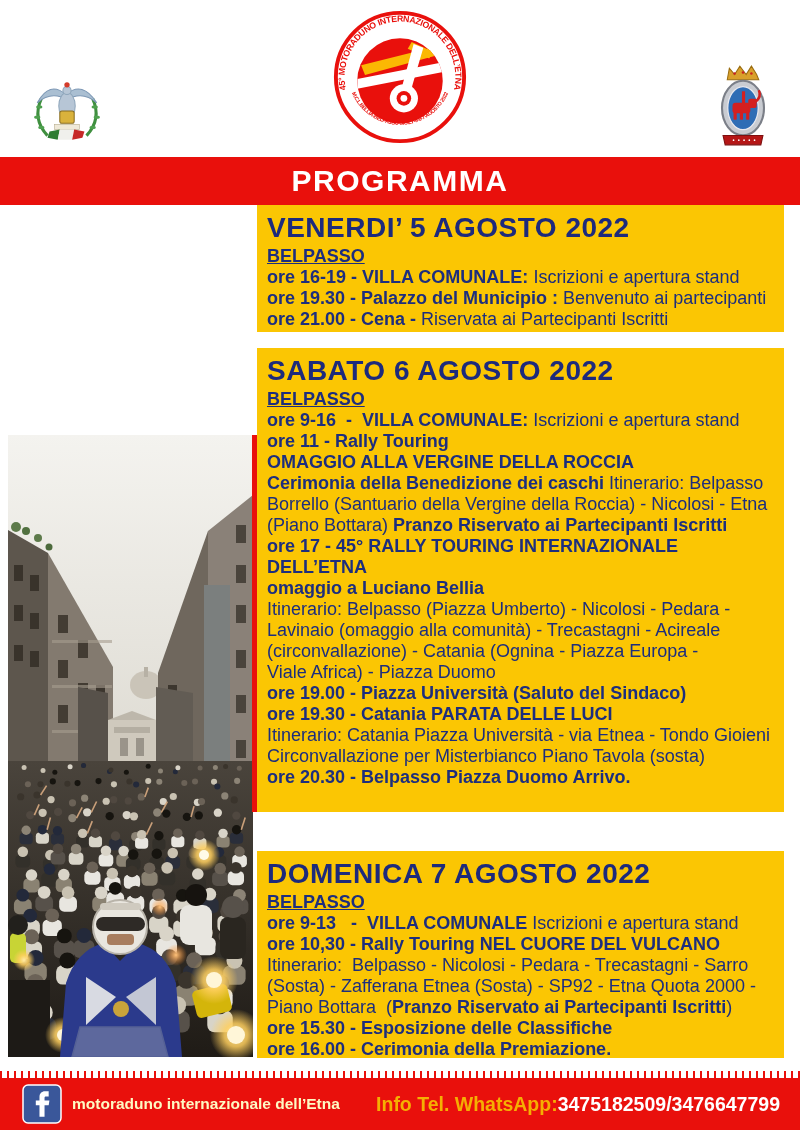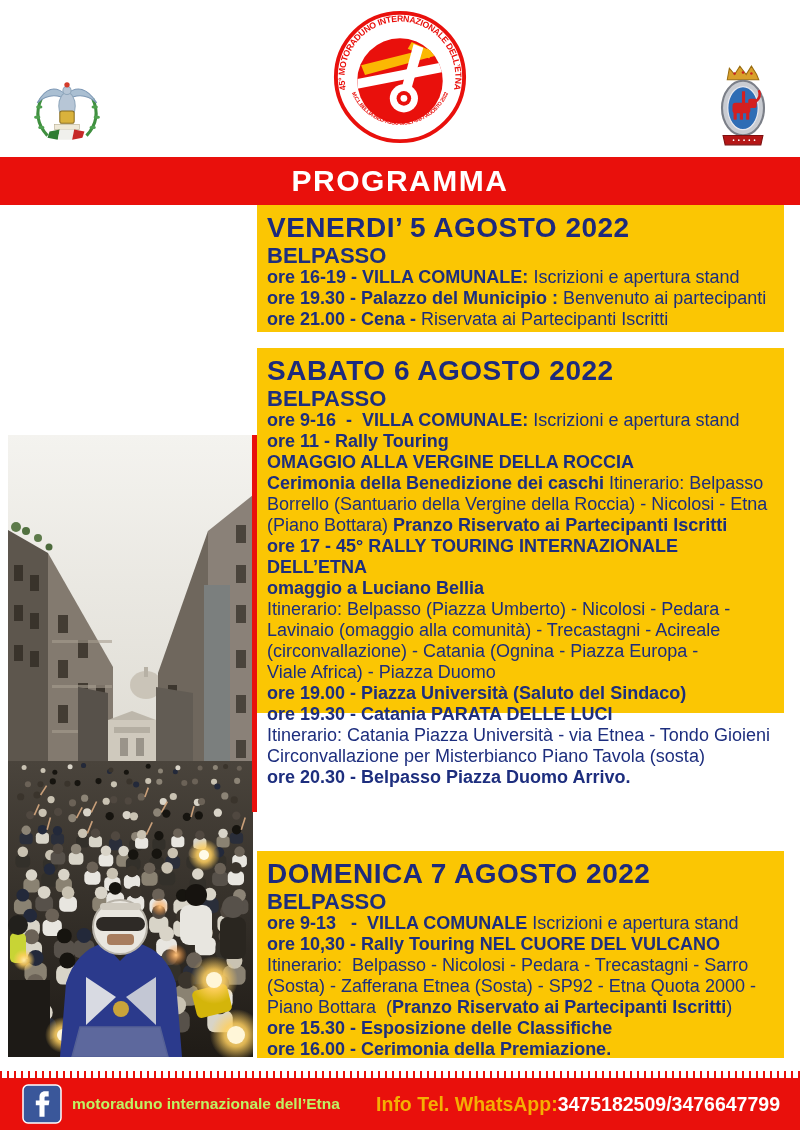--- a/index.html
+++ b/index.html
@@ -15,38 +15,38 @@
   
   .banner{position:absolute;left:0;top:157px;width:800px;height:48px;background:#e9100c;
           display:flex;align-items:center;justify-content:center;}
   .banner span{color:#ffffff;font-weight:bold;font-size:30px;letter-spacing:1.5px;}
 
   
   .box{position:absolute;left:257px;width:527px;background:#fbc603;color:#1d2e7e;
        box-sizing:border-box;padding:7px 6px 0 10px;}
   .box h2{margin:0 0 1px 0;font-size:28px;line-height:32px;font-weight:bold;
           letter-spacing:.5px;color:#1d2a7c;}
-  .loc{font-size:22px;font-weight:bold;line-height:22px;}
+  .loc{font-size:18px;font-weight:bold;line-height:22px;text-decoration:underline;}
   .line{font-size:18px;line-height:21px;white-space:pre-wrap;}
   .line .b{font-weight:bold;}
   .box1{top:205px;height:127px;}
-  .box2{top:348px;height:365px;}
+  .box2{top:348px;height:464px;}
   .box3{top:851px;height:207px;}
 
   
   .photo{position:absolute;left:8px;top:435px;width:245px;height:622px;}
   .red-divider{position:absolute;left:252px;top:435px;width:5px;height:377px;background:#e9100c;}
 
   
   .perforation{position:absolute;left:0;top:1071px;width:800px;height:7px;
       background:repeating-linear-gradient(90deg,#e9100c 0 2px,#ffffff 2px 7px);}
   .footer{position:absolute;left:0;top:1078px;width:800px;height:52px;background:#e9100c;
           display:flex;align-items:center;}
   .fb-icon{margin-left:22px;flex:0 0 auto;}
-  .fb-label{color:#bef264;font-weight:bold;font-size:15.5px;margin-left:10px;}
+  .fb-label{color:#fef9c3;font-weight:bold;font-size:15.5px;margin-left:10px;}
   .info{margin-left:auto;margin-right:20px;font-weight:bold;font-size:19.5px;
         display:flex;align-items:center;gap:0;white-space:nowrap;}
   .info .lab{color:#f5af02;}
   .info .num{color:#ffffff;}
 </style>
 </head>
 <body>
 
 <div class="page">
 

